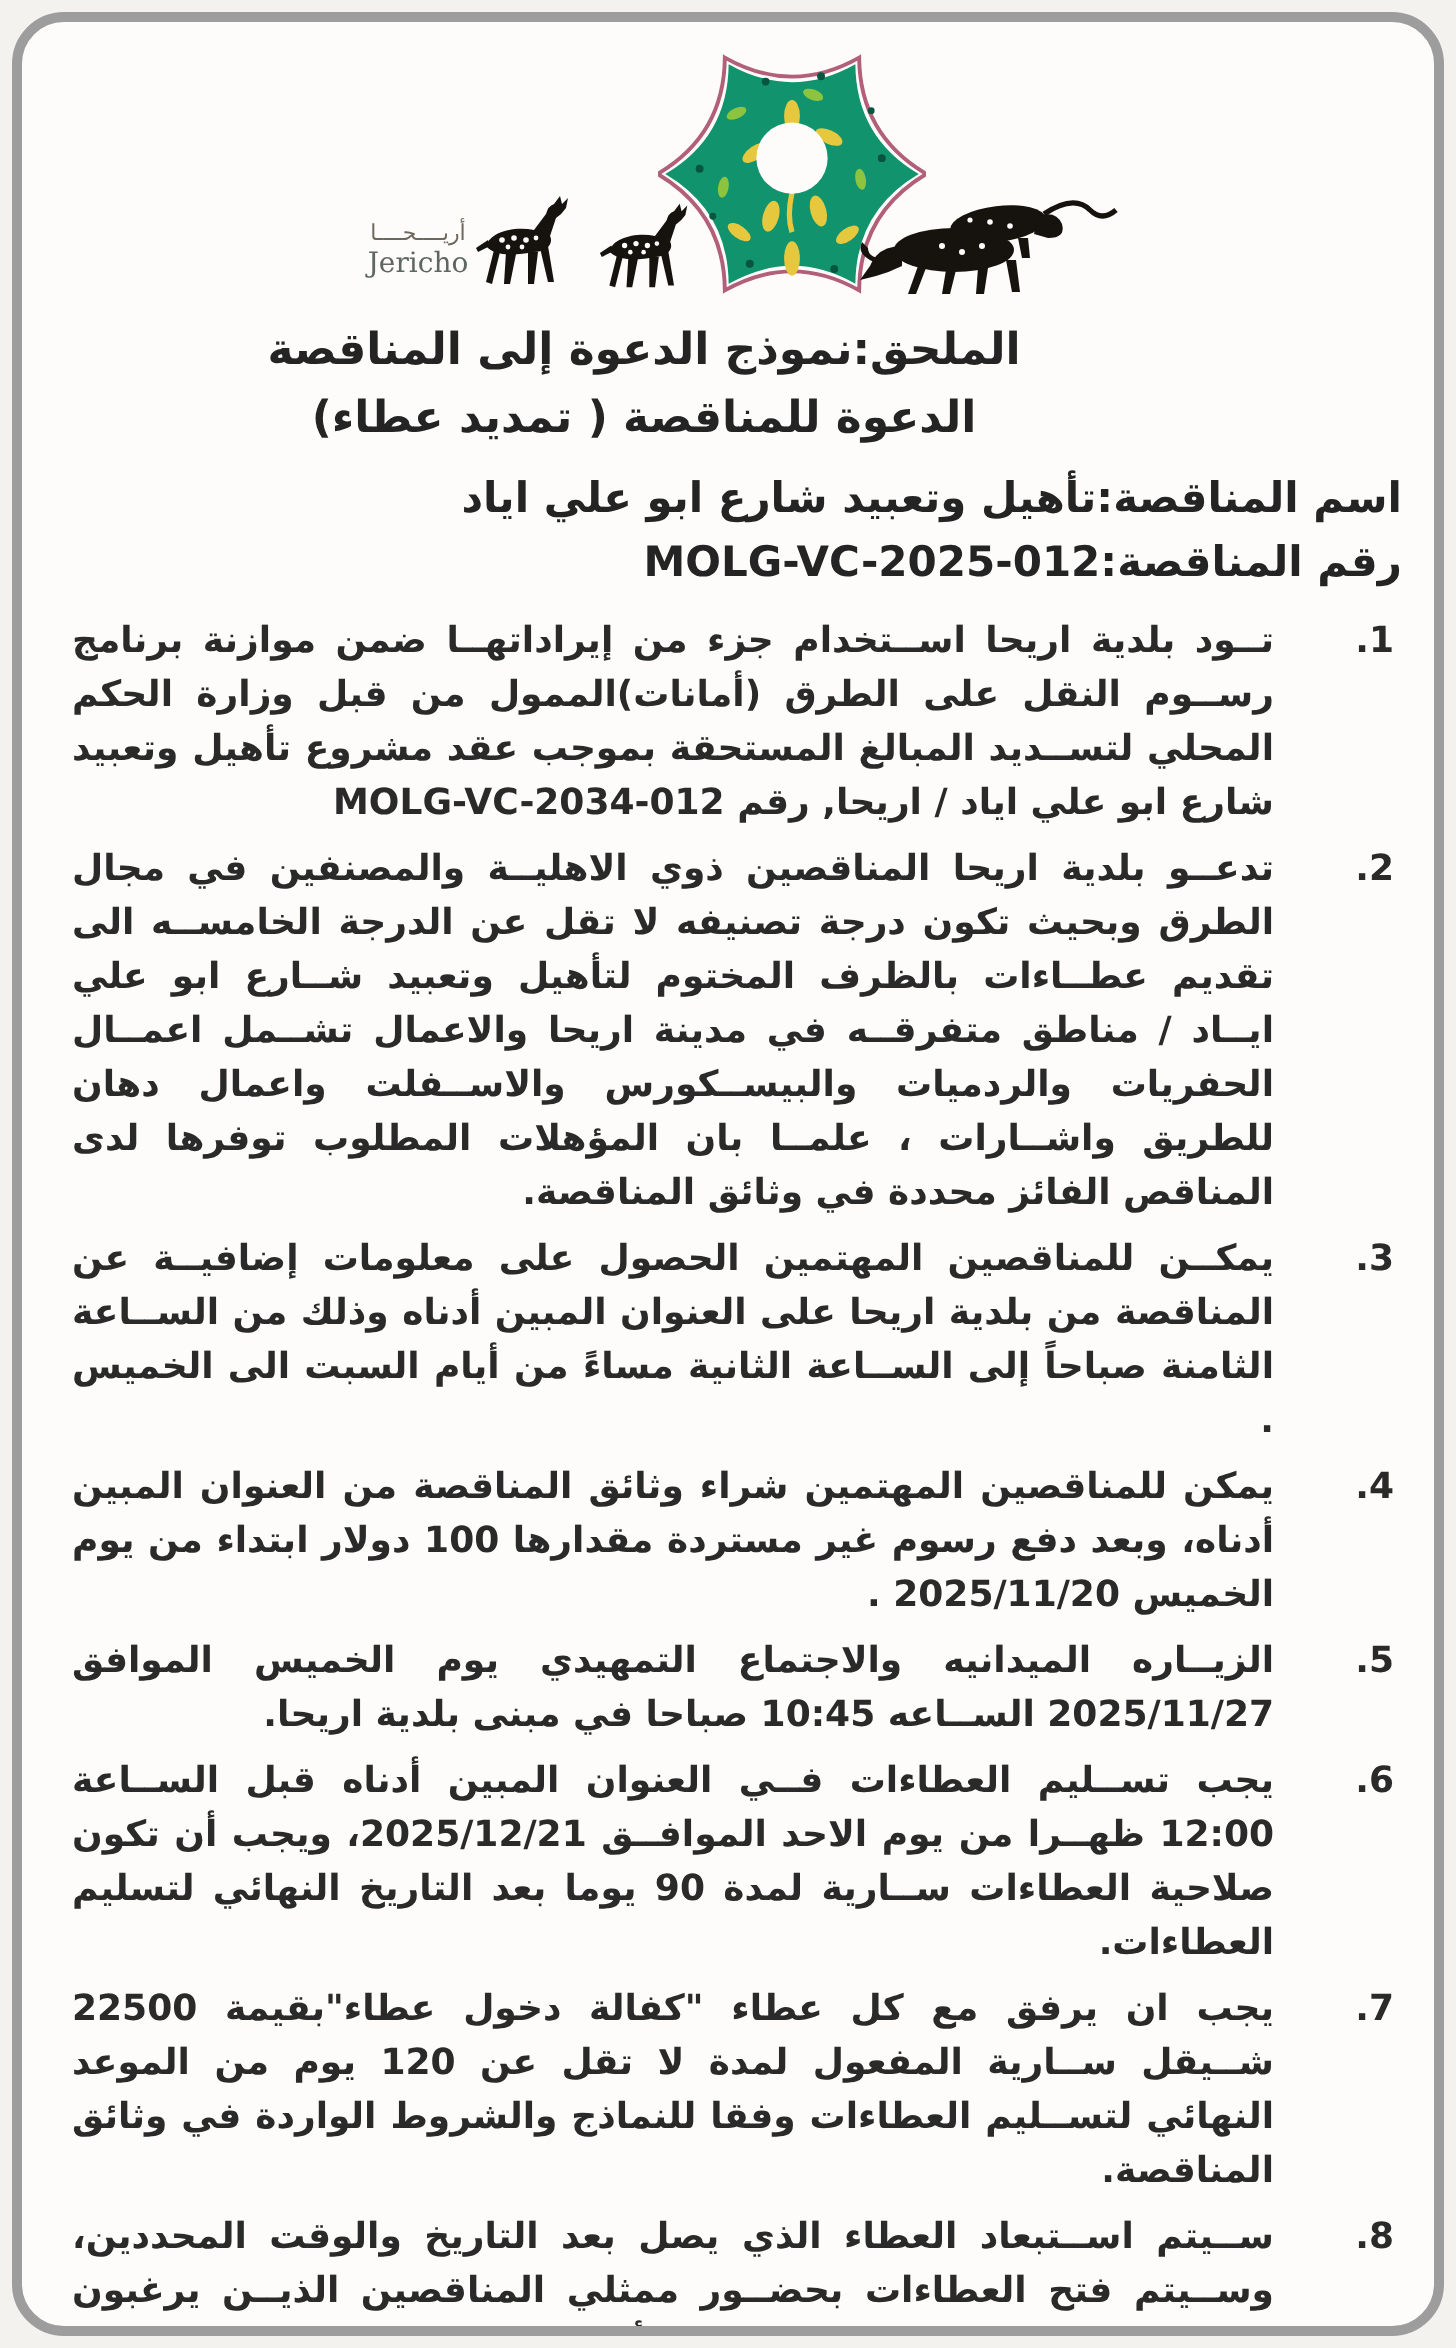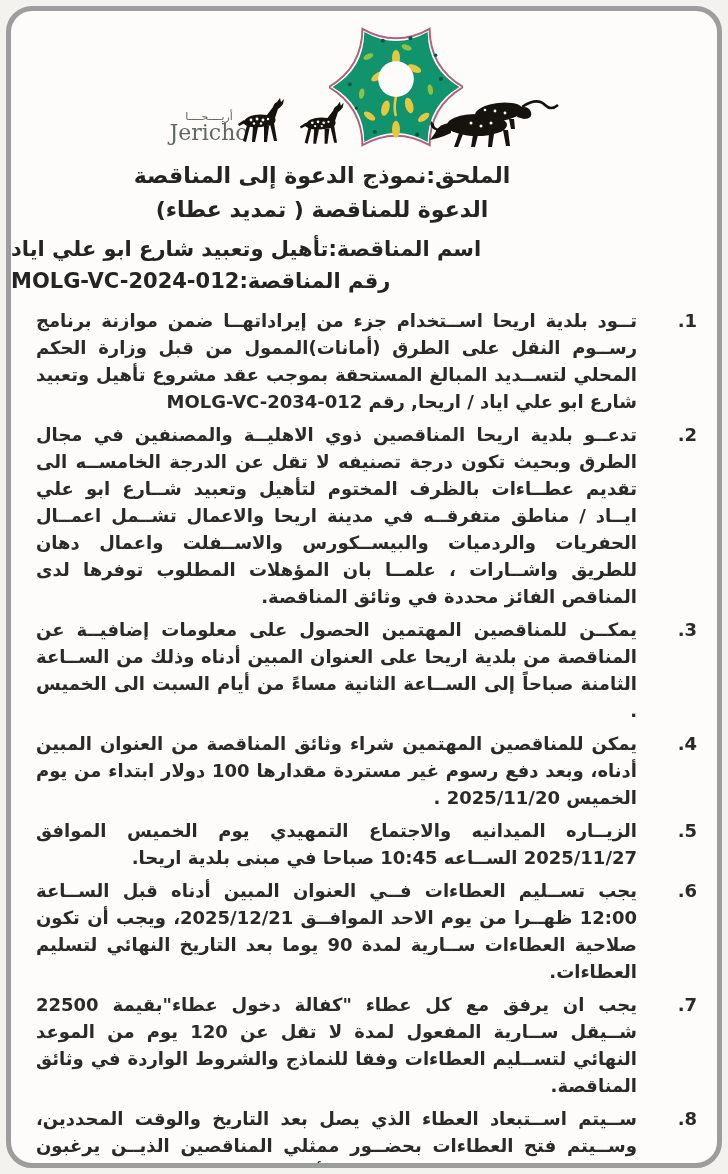--- a/index.html
+++ b/index.html
@@ -16,34 +16,34 @@
     background:#fdfcfa;
     border:5px solid #9d9d9d;
     border-radius:26px;
     box-sizing:border-box;
     overflow:hidden;
   }
   
   .logo-row{position:relative;height:140px;}
   .logo-side{position:absolute;text-align:center;color:#5e6861;}
   .logo-side .cal{font-size:11px;color:#6e675c;letter-spacing:0px;white-space:nowrap;line-height:12px;}
-  .logo-side .en{font-family:"DejaVu Serif", serif;font-size:22px;color:#5e6861;line-height:19px;}
+  .logo-side .en{font-family:"DejaVu Serif", serif;font-size:14px;color:#5e6861;line-height:19px;}
   .side-jericho{left:152px;top:84px;width:92px;margin-top:16px;}
   .side-municipality{left:506px;top:84px;width:112px;}
   .star-wrap{position:absolute;left:318px;top:10px;width:134px;height:132px;}
   .gazelles-wrap{position:absolute;left:226px;top:84px;width:126px;height:54px;}
   .lionbull-wrap{position:absolute;left:414px;top:84px;width:136px;height:54px;}
   .title-block{
     direction:rtl;text-align:center;
     transform:translateX(-42px);
     font-weight:bold;font-size:22px;line-height:34px;
     margin-top:8px;color:#242424;
   }
   .tender-block{
-    direction:rtl;text-align:left;
+    direction:rtl;text-align:right;
     padding:6px 16px 0 0;
     font-weight:bold;font-size:21px;line-height:32px;color:#242424;
   }
   
   .list{
     direction:rtl;
     margin:10px 18px 0 25px;
     font-weight:bold;font-size:18px;line-height:27px;color:#2a2a2a;
   }
   .item{position:relative;padding-right:62px;margin-bottom:6px;}
@@ -148,21 +148,21 @@
 
   </div>
 
   <div class="title-block">
     <div>الملحق:نموذج الدعوة إلى المناقصة</div>
     <div>الدعوة للمناقصة ( تمديد عطاء)</div>
   </div>
 
   <div class="tender-block">
     <div>اسم المناقصة:تأهيل وتعبيد شارع ابو علي اياد</div>
-    <div>رقم المناقصة:MOLG-VC-2024-012</div>
+    <div>رقم المناقصة:MOLG-VC-2025-012</div>
   </div>
 
   <div class="list">
 
     <div class="item">
       <span class="num">1.</span>
       <div class="itext">تــود بلدية اريحا اســتخدام جزء من إيراداتهــا ضمن موازنة برنامج رســوم النقل على الطرق (أمانات)الممول من قبل وزارة الحكم المحلي لتســديد المبالغ المستحقة بموجب عقد مشروع تأهيل وتعبيد شارع ابو علي اياد / اريحا, رقم MOLG-VC-2034-012</div>
     </div>
 
     <div class="item">

